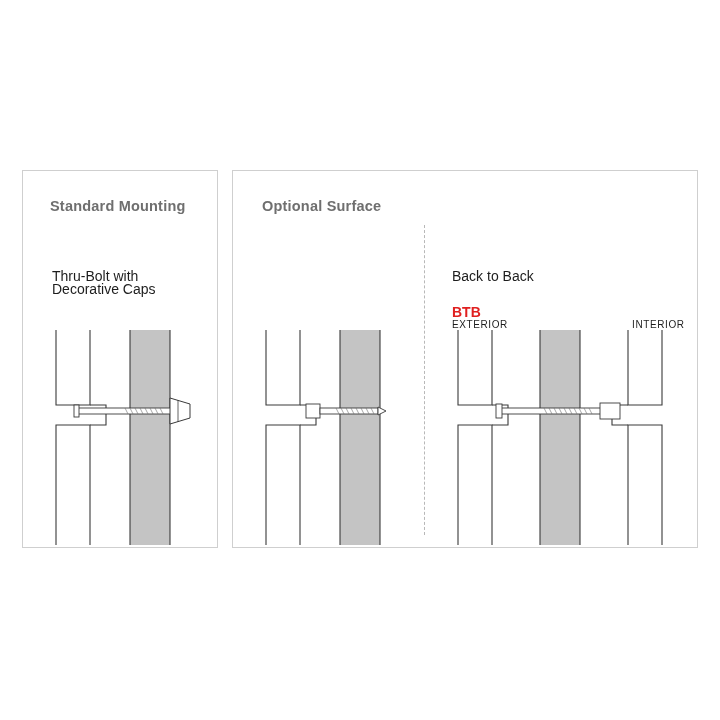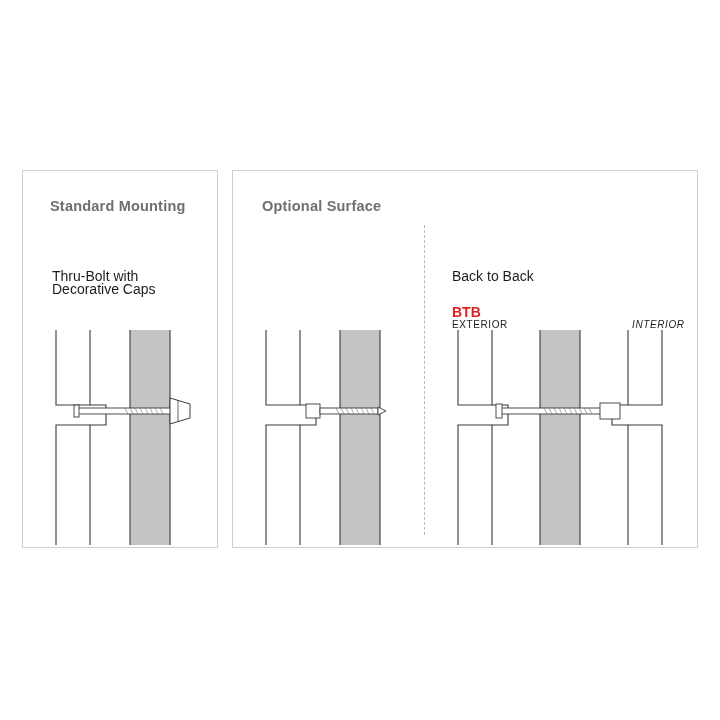--- a/index.html
+++ b/index.html
@@ -78,21 +78,21 @@
   #caption-btb      { left: 452px; top: 270px; }
 
   .side-label {
     position: absolute;
     font-size: 10px;
     color: #1d1d1d;
     letter-spacing: 0.6px;
     white-space: nowrap;
   }
   #label-exterior { left: 452px; top: 319px; }
-  #label-interior { left: 632px; top: 319px; font-style: italic; }
+  #label-interior { left: 632px; top: 319px; }
 
   
   .figure {
     position: absolute;
   }
   #fig-standard { left: 30px;  top: 330px; width: 180px; height: 215px; }
   #fig-cs       { left: 240px; top: 330px; width: 180px; height: 215px; }
   #fig-btb      { left: 440px; top: 330px; width: 240px; height: 215px; }
 </style>
 </head>

